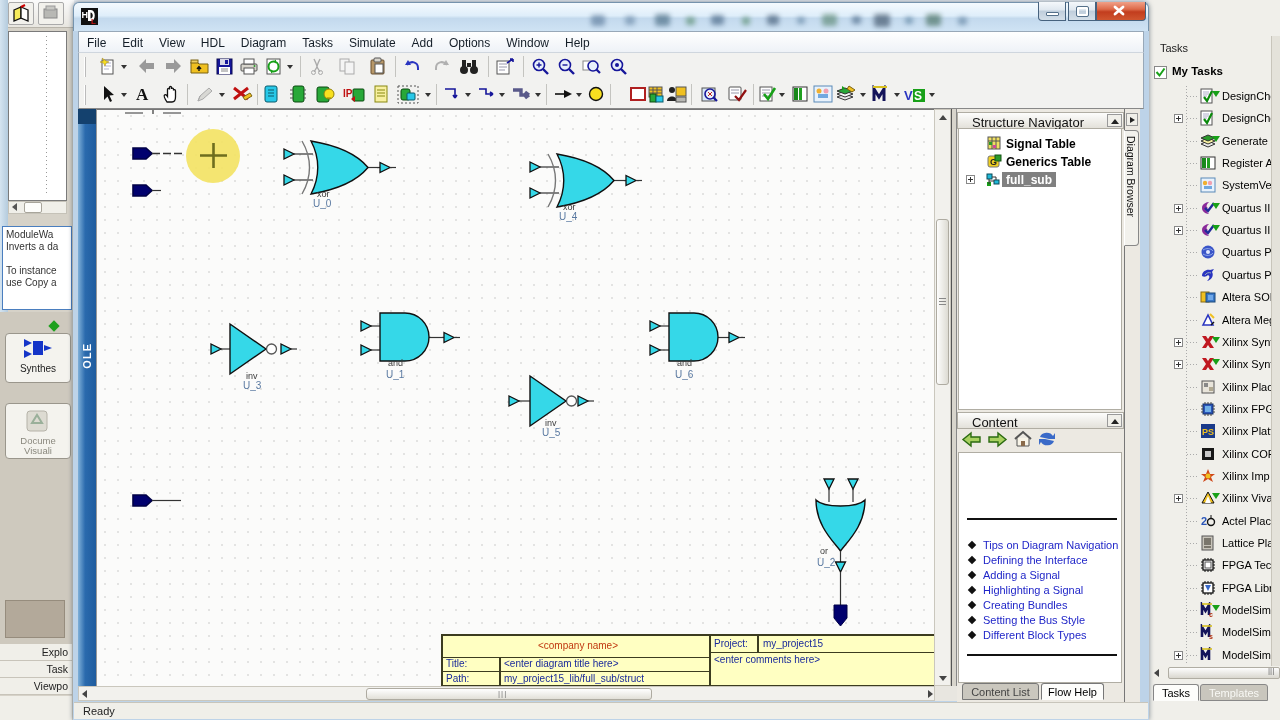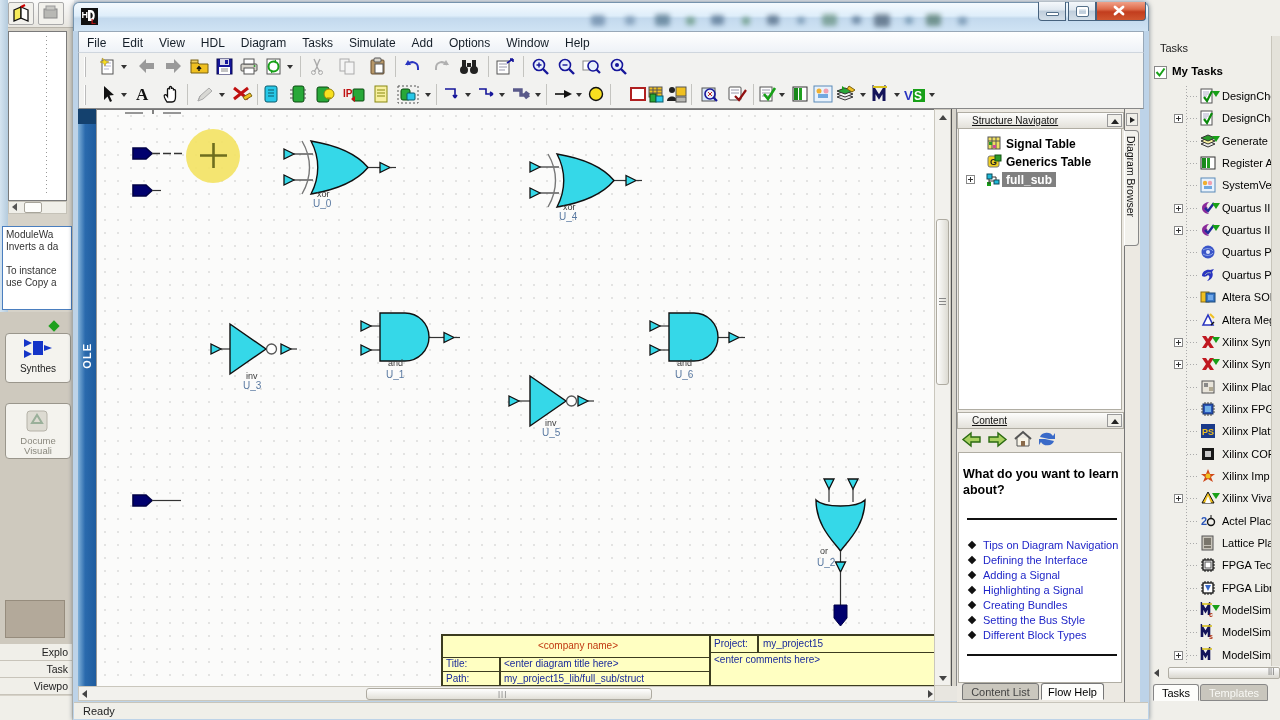--- a/index.html
+++ b/index.html
@@ -34,21 +34,21 @@
 #canvas { position:absolute; left:23px; top:107px; width:838px; height:577px; border-left:1px solid #999; background-color:#fbfbfa; background-image:radial-gradient(circle, #9a9a9a 0.8px, rgba(0,0,0,0) 1.0px); background-size:13px 13px; background-position:1.5px -0.5px; border-top:1px solid #777; overflow:hidden; }
 #vscroll { position:absolute; left:861px; top:107px; width:17px; height:577px; background:#f2f1ed; border:1px solid #cac7bd; }
 #splitter { position:absolute; left:878px; top:107px; width:6px; height:577px; background:#d8d5cc; border-left:1px solid #555; border-right:1px solid #888; }
 #rightpanel { position:absolute; left:884px; top:107px; width:167px; height:593px; background:#ece9e2; }
 #dbstrip { position:absolute; left:1051px; top:107px; width:16px; height:593px; background:#ece9e2; border-left:1px solid #777; }
 #dbtab { position:absolute; left:1051px; top:128px; width:15px; height:116px; background:#f2f1ec; border:1px solid #888; border-left:1px solid #fff; border-radius:0 4px 4px 0; }
 #dbtab span { position:absolute; left:0px; top:5px; font-size:10.5px; color:#111; writing-mode:vertical-rl; white-space:nowrap; }
 #hscroll { position:absolute; left:5px; top:684px; width:857px; height:15px; background:#f2f1ed; border:1px solid #cac7bd; }
 #hthumb { position:absolute; left:293px; top:686px; width:286px; height:12px; background:linear-gradient(#ffffff,#e2e0d8); border:1px solid #aeaba1; border-radius:3px; }
 #statusbar { position:absolute; left:1px; top:700px; width:1074px; height:17px; background:#f0efe9; border-top:1px solid #c8c5bb; font-size:11px; color:#222; padding:2px 0 0 9px; }
-.phead { position:absolute; width:167px; height:17px; background:linear-gradient(#fdfdfc,#e3e1da); border:1px solid #b0ada3; font-size:10px; color:#111; padding:2px 0 0 14px;text-decoration:underline; }
+.phead { position:absolute; width:167px; height:17px; background:linear-gradient(#fdfdfc,#e3e1da); border:1px solid #b0ada3; font-size:13px; color:#111; padding:2px 0 0 14px; }
 .pupbtn { position:absolute; width:15px; height:13px; background:#f0efe9; border:1px solid #999; }
 .pupbtn:after { content:""; position:absolute; left:3px; top:4px; width:0; height:0; border-left:4px solid transparent; border-right:4px solid transparent; border-bottom:5px solid #222; }
 .helplink { position:absolute; font-size:11px; color:#2026c8; white-space:nowrap; }
 .diam { position:absolute; width:6px; height:6px; background:#111; transform:rotate(45deg); }
 .ptab { position:absolute; top:681px; height:17px; font-size:11px; text-align:center; padding-top:2px; border:1px solid #777; border-radius:3px 3px 0 0; }
 .glabel { font-size:9px; fill:#3c3c3c; font-family:"Liberation Sans",sans-serif; }
 .ulabel { font-size:10px; fill:#5878a0; font-family:"Liberation Sans",sans-serif; }
 #tblock { position:absolute; left:344px; top:524px; width:508px; height:53px; background:#ffffc2; border:2px solid #3c3c20; font-size:10px; color:#1a2a9a;padding-left:44px; }
 .tbl { position:absolute; background:#3c3c20; }
 .tbt { position:absolute; white-space:nowrap; }
@@ -773,21 +773,20 @@
 <svg class="abs" style="left:940px;top:428px;" width="20" height="18">
       <path d="M2 9 L10 2 L18 9" fill="none" stroke="#555" stroke-width="2"></path>
       <path d="M4 8 V16 H16 V8" fill="#f8f4e8" stroke="#555"></path>
       <rect x="8" y="11" width="4" height="5" fill="#8a6a4a"></rect>
     </svg>
 <svg class="abs" style="left:964px;top:428px;" width="20" height="18">
       <path d="M3 7 A 7 6 0 0 1 16 6 L18 3 L18 9 L12 9 Z" fill="#3a6ac8"></path>
       <path d="M17 11 A 7 6 0 0 1 4 12 L2 15 L2 9 L8 9 Z" fill="#3a6ac8"></path>
     </svg>
 <div class="abs" style="left:885px;top:450px;width:164px;height:231px;background:#fff;border:1px solid #b0ada3;"></div>
-<div class="abs" style="left:890px;top:464px;width:160px;font-size:12.5px;font-weight:bold;color:#000;line-height:16px;">What do you want to learn about?</div>
 <div class="abs" style="left:1057px;top:466px;width:0;height:0;border-top:7px solid transparent;border-bottom:7px solid transparent;border-left:9px solid #111;"></div>
 <div class="abs" style="left:894px;top:516px;width:150px;height:2px;background:#111;"></div>
 <div class="diam" style="left:896px;top:540px;"></div>
 <div class="helplink" style="left:910px;top:537px;">Tips on Diagram Navigation</div>
 <div class="diam" style="left:896px;top:555px;"></div>
 <div class="helplink" style="left:910px;top:552px;">Defining the Interface</div>
 <div class="diam" style="left:896px;top:570px;"></div>
 <div class="helplink" style="left:910px;top:567px;">Adding a Signal</div>
 <div class="diam" style="left:896px;top:585px;"></div>
 <div class="helplink" style="left:910px;top:582px;">Highlighting a Signal</div>

